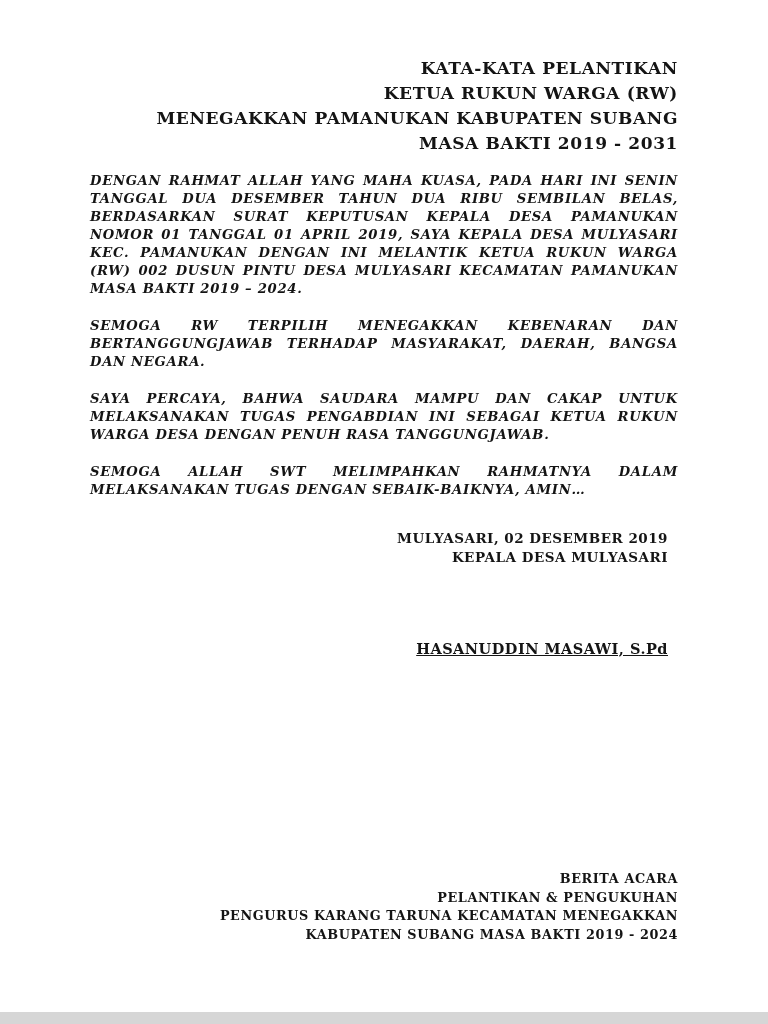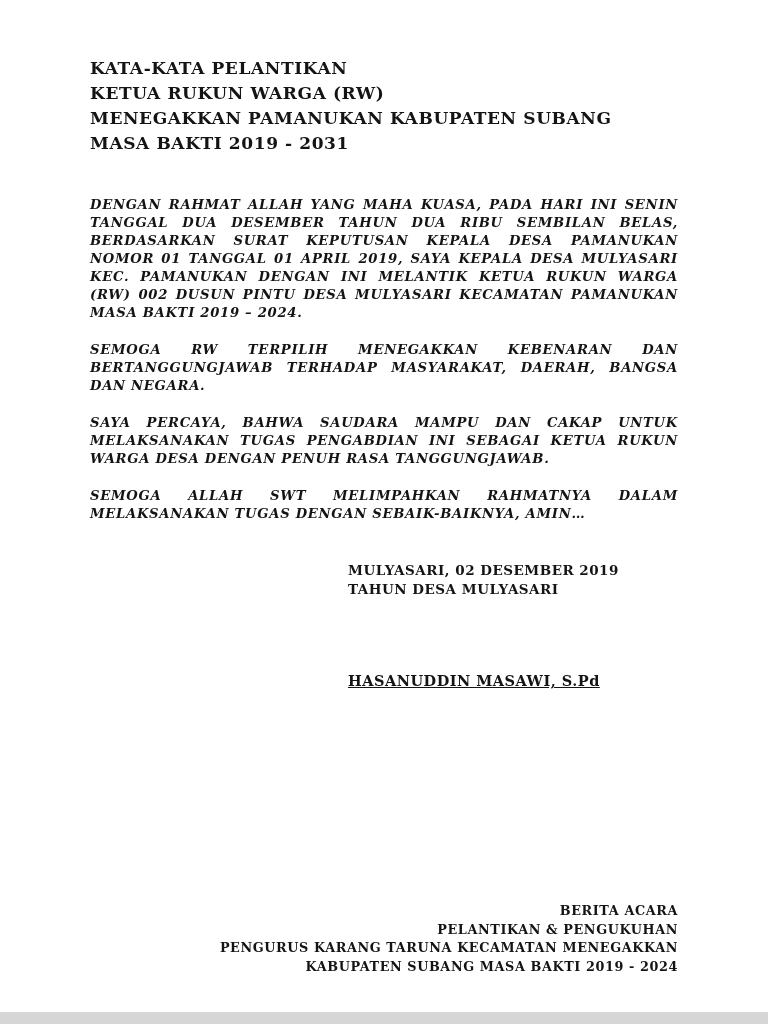--- a/index.html
+++ b/index.html
@@ -13,42 +13,42 @@
     width: 768px;
     height: 1012px;
     margin: 0;
     background: #ffffff;
     box-sizing: border-box;
     padding: 56px 90px 0 90px;
     color: #141414;
     overflow: hidden;
   }
   .doc-title {
-    text-align: left;
+    text-align: right;
     font-weight: bold;
     font-size: 17px;
     line-height: 25px;
     letter-spacing: 0.6px;
-    margin-bottom: 40px;
+    margin-bottom: 16px;
   }
   .para {
     font-size: 13.2px;
     font-weight: 600;
     line-height: 18px;
     letter-spacing: 0.7px;
     text-align: justify;
     text-align-last: left;
     margin: 0 0 19px 0;
     font-style: italic;
   }
   .sig-block {
     width: 320px;
     margin-left: 258px;
-    margin-top: 38px;
-    text-align: left;
+    margin-top: 30px;
+    text-align: right;
     font-size: 13.5px;
     font-weight: 600;
     line-height: 19px;
     letter-spacing: 0.5px;
   }
   .sig-name {
     margin-top: 72px;
     font-weight: bold;
     font-size: 14.5px;
     letter-spacing: 0.5px;
@@ -75,21 +75,21 @@
     <div class="title-line">MASA BAKTI 2019 - 2031</div>
   </header>
 
   <p class="para">DENGAN RAHMAT ALLAH YANG MAHA KUASA, PADA HARI INI SENIN TANGGAL DUA DESEMBER TAHUN DUA RIBU SEMBILAN BELAS, BERDASARKAN SURAT KEPUTUSAN KEPALA DESA PAMANUKAN NOMOR 01 TANGGAL 01 APRIL 2019, SAYA KEPALA DESA MULYASARI KEC. PAMANUKAN DENGAN INI MELANTIK KETUA RUKUN WARGA (RW) 002 DUSUN PINTU DESA MULYASARI KECAMATAN PAMANUKAN MASA BAKTI 2019 – 2024.</p>
   <p class="para">SEMOGA RW TERPILIH MENEGAKKAN KEBENARAN DAN BERTANGGUNGJAWAB TERHADAP MASYARAKAT, DAERAH, BANGSA DAN NEGARA.</p>
   <p class="para">SAYA PERCAYA, BAHWA SAUDARA MAMPU DAN CAKAP UNTUK MELAKSANAKAN TUGAS PENGABDIAN INI SEBAGAI KETUA RUKUN WARGA DESA DENGAN PENUH RASA TANGGUNGJAWAB.</p>
   <p class="para">SEMOGA ALLAH SWT MELIMPAHKAN RAHMATNYA DALAM MELAKSANAKAN TUGAS DENGAN SEBAIK-BAIKNYA, AMIN…</p>
 
   <div class="sig-block">
     <div class="sig-line">MULYASARI, 02 DESEMBER 2019</div>
-    <div class="sig-line">TAHUN DESA MULYASARI</div>
+    <div class="sig-line">KEPALA DESA MULYASARI</div>
     <div class="sig-name">HASANUDDIN MASAWI, S.Pd</div>
   </div>
 
   <footer class="doc-footer">
     <div class="footer-line">BERITA ACARA</div>
     <div class="footer-line">PELANTIKAN &amp; PENGUKUHAN</div>
     <div class="footer-line">PENGURUS KARANG TARUNA KECAMATAN MENEGAKKAN</div>
     <div class="footer-line">KABUPATEN SUBANG MASA BAKTI 2019 - 2024</div>
   </footer>
 

